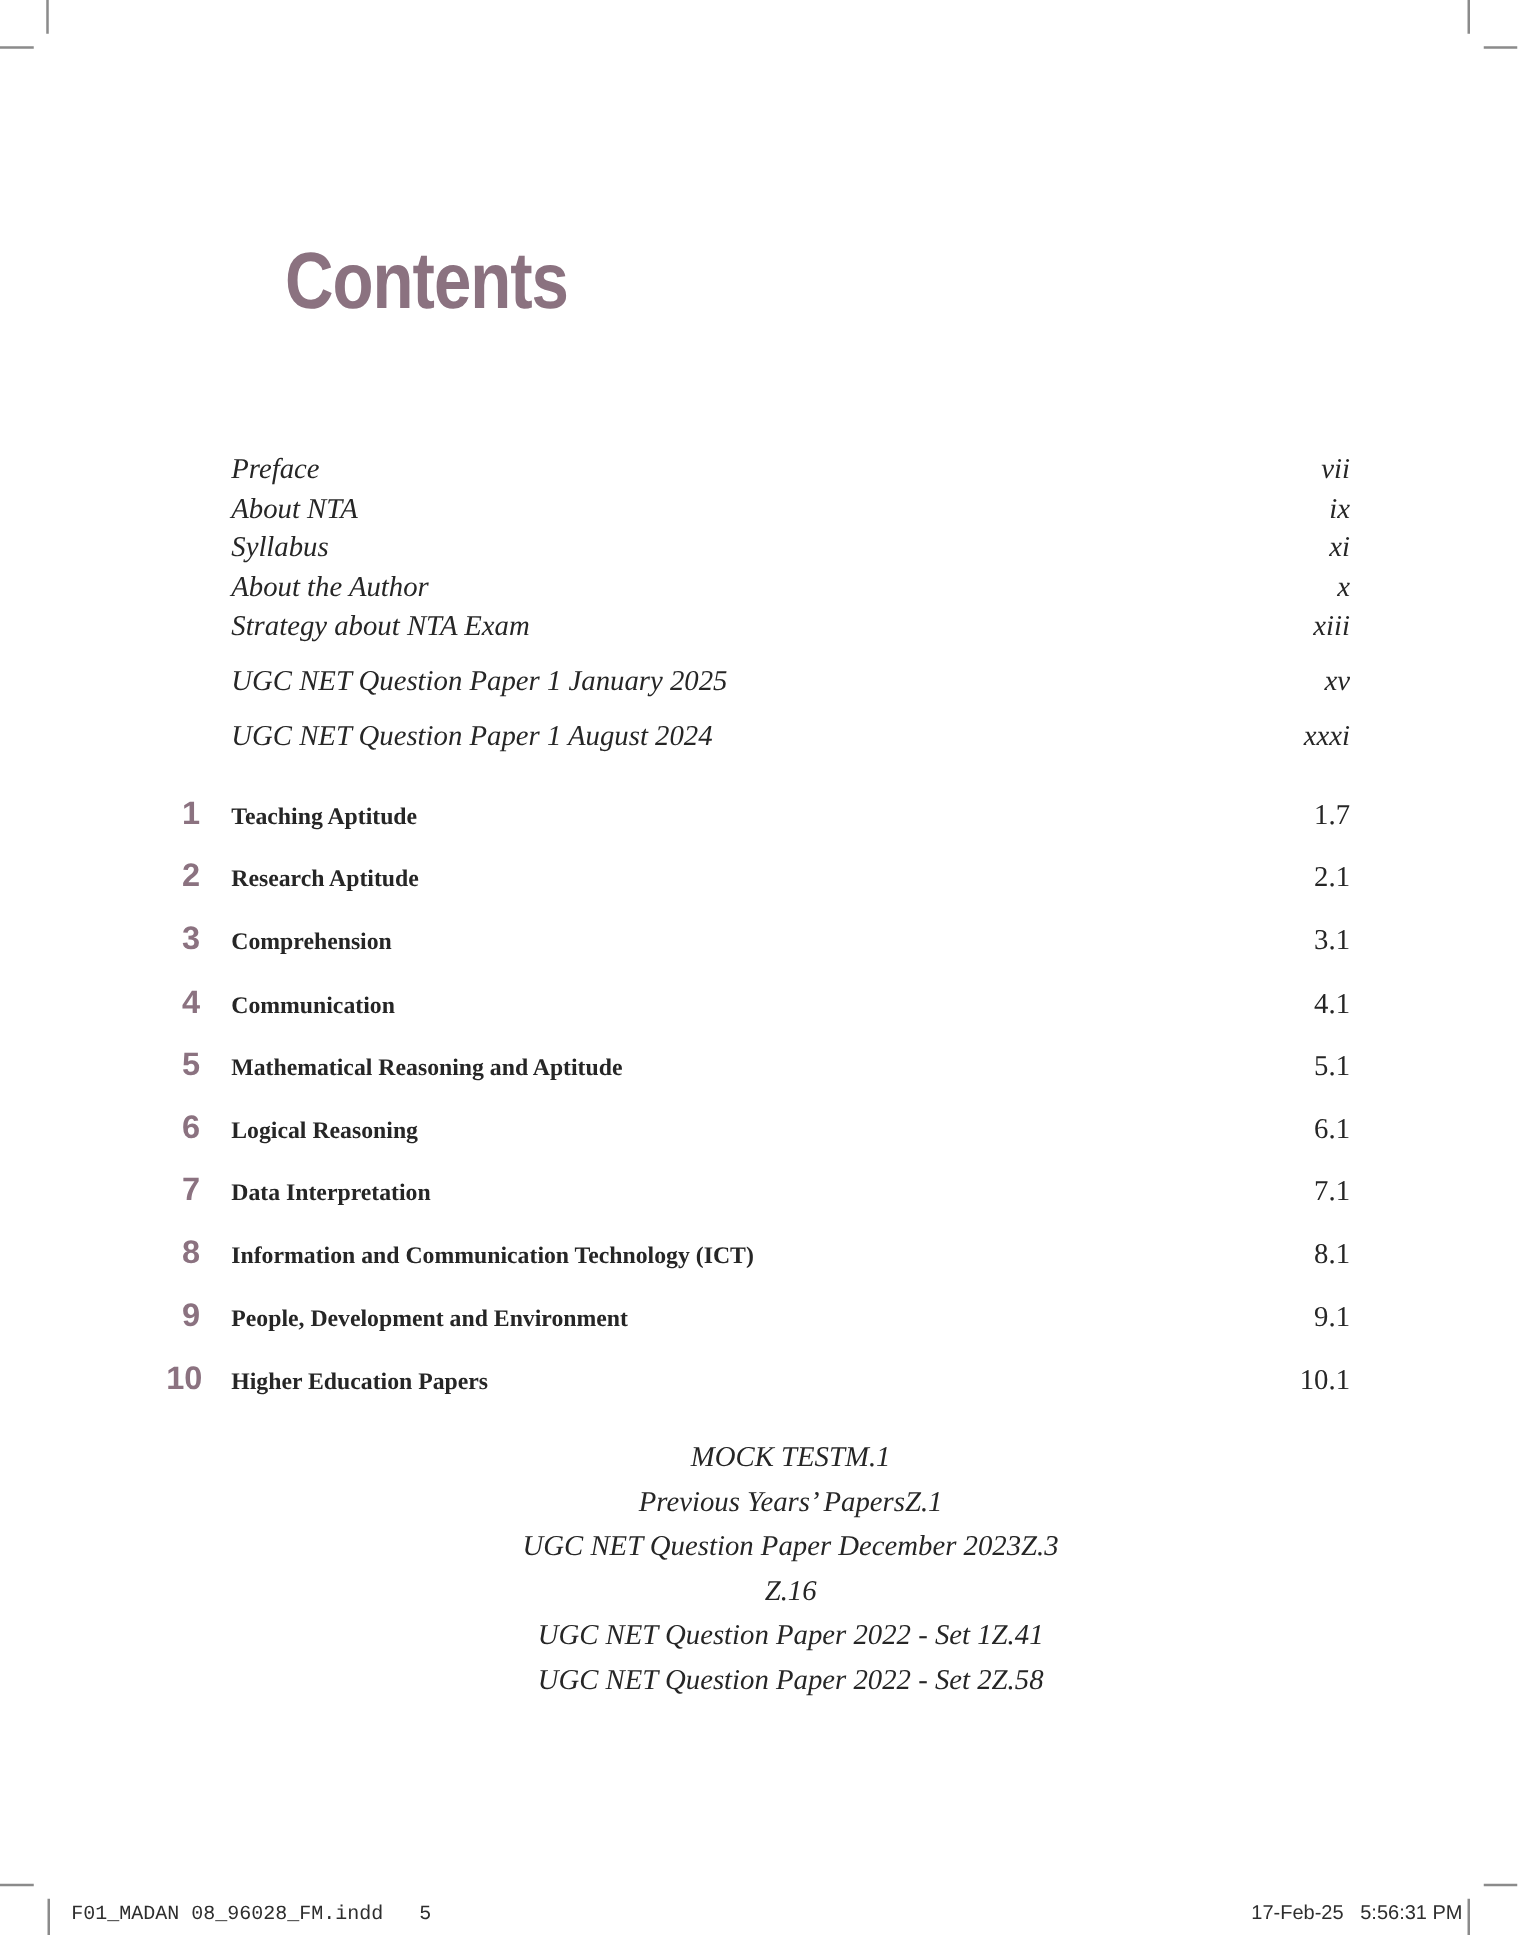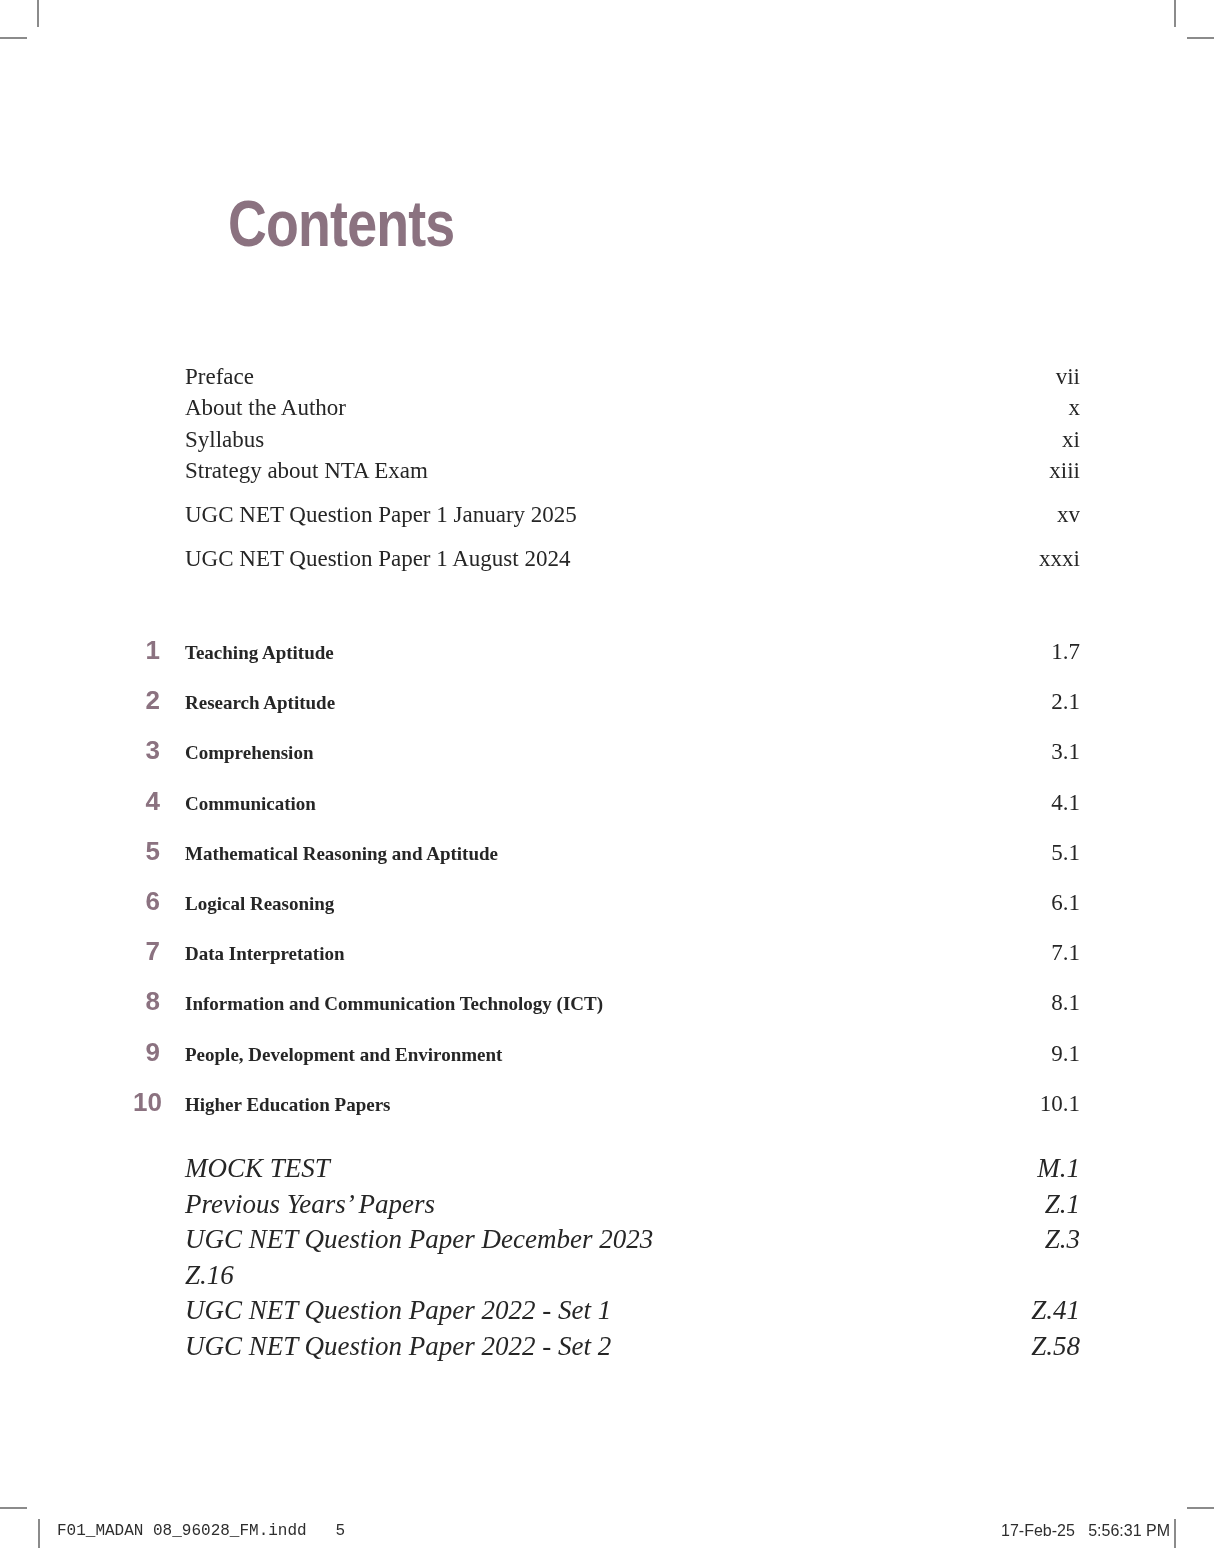--- a/index.html
+++ b/index.html
@@ -44,22 +44,23 @@
   }
 
   
   .frontmatter {
     position: absolute;
     left: 185px; top: 360px; width: 895px;
   }
   .fm-row {
     display: flex;
     justify-content: space-between;
-    align-items: flex-end;
+    align-items: flex-start;
     height: 31.6px;
+    font-style: italic;
     font-size: 23px;
     line-height: 1.3;
     color: var(--ink);
   }
   .fm-row.gap { margin-top: 12px; }
 
   
   .chapters {
     position: absolute;
     left: 133px; top: 634px; width: 947px;
@@ -92,25 +93,25 @@
     color: var(--ink);
   }
 
   
   .backmatter {
     position: absolute;
     left: 185px; top: 1151px; width: 895px;
   }
   .bm-row {
     display: flex;
-    justify-content: space-between;
+    justify-content: center;
     align-items: baseline;
     height: 35.5px;
     font-style: italic;
-    font-size: 27px;
+    font-size: 23px;
     line-height: 1.3;
     color: var(--ink);
   }
 
   
   .footer-left, .footer-right {
     position: absolute;
     top: 1522px;
     font-family: "Liberation Sans", sans-serif;
     font-size: 16px;
@@ -135,26 +136,30 @@
 <div class="title-wrap">
   <span class="title-text">Contents</span>
 </div>
 
 <div class="frontmatter">
   <div class="fm-row">
     <span>Preface</span>
     <span>vii</span>
   </div>
   <div class="fm-row">
+    <span>About NTA</span>
+    <span>ix</span>
+  </div>
+  <div class="fm-row">
+    <span>Syllabus</span>
+    <span>xi</span>
+  </div>
+  <div class="fm-row">
     <span>About the Author</span>
     <span>x</span>
-  </div>
-  <div class="fm-row">
-    <span>Syllabus</span>
-    <span>xi</span>
   </div>
   <div class="fm-row">
     <span>Strategy about NTA Exam</span>
     <span>xiii</span>
   </div>
   <div class="fm-row gap">
     <span>UGC NET Question Paper 1 January 2025</span>
     <span>xv</span>
   </div>
   <div class="fm-row gap">

